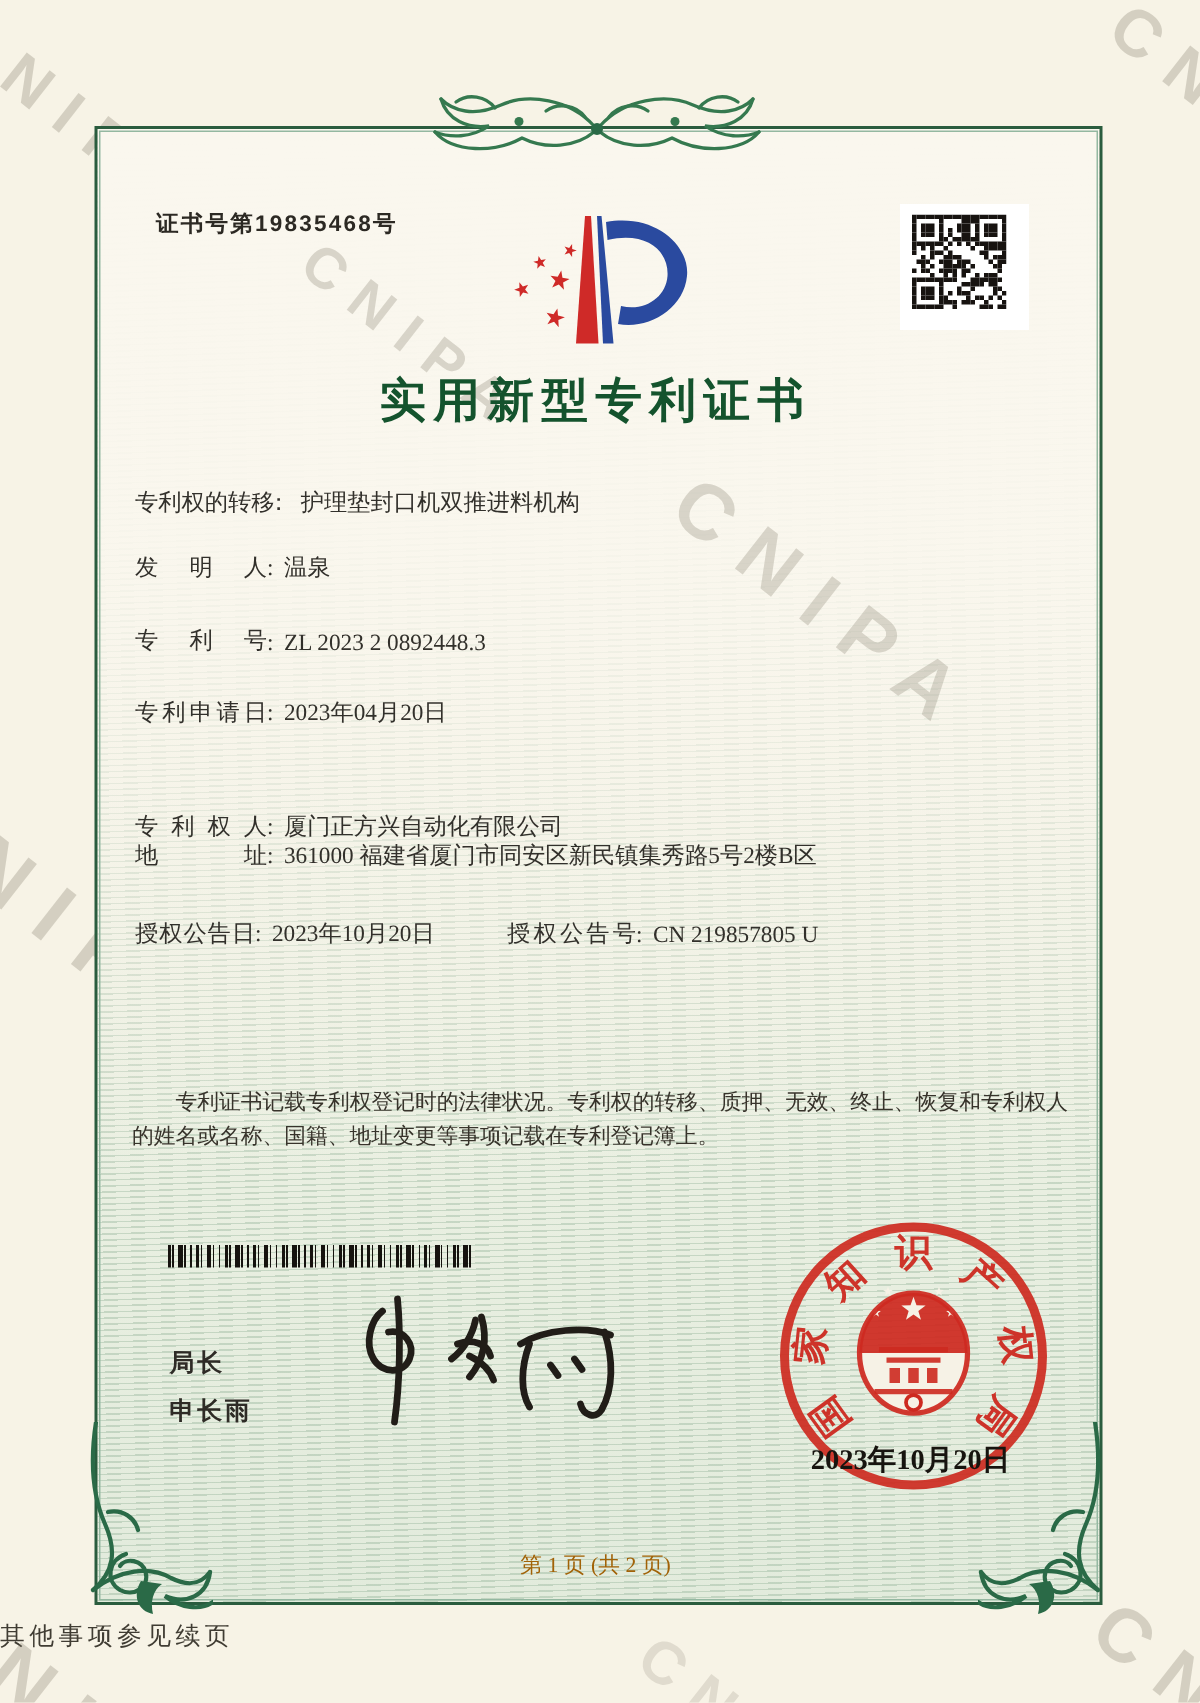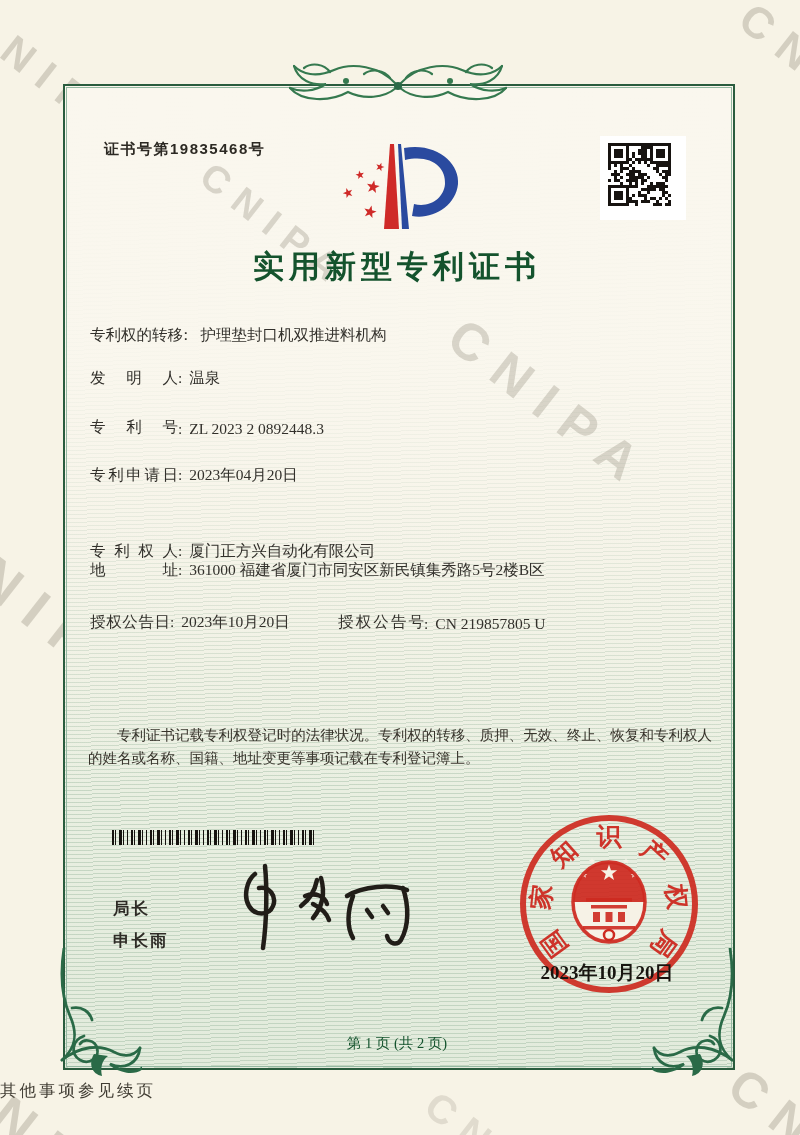--- a/index.html
+++ b/index.html
@@ -84,21 +84,21 @@
       #16130f 15px,#16130f 16px, rgba(0,0,0,0) 16px, rgba(0,0,0,0) 19px);
   }
   .signer{
     position:absolute;left:113px;
     font-family:"Liberation Sans", sans-serif;
     font-weight:700;font-size:16.5px;color:#2e2b26;letter-spacing:2px;
   }
   .seal-svg{mix-blend-mode:multiply;}
   .page-indicator{
     position:absolute;left:63px;top:1034px;width:668px;
-    text-align:center;font-size:14.5px;color:#14532d;
+    text-align:center;font-size:14.5px;color:#a16207;
   }
   .footer-note{
     position:absolute;left:0;top:1080px;width:800px;
     text-align:left;font-size:16.5px;letter-spacing:3px;color:#403c33;
   }
 </style>
 </head>
 <body>
 
 <svg width="0" height="0" style="position:absolute">

